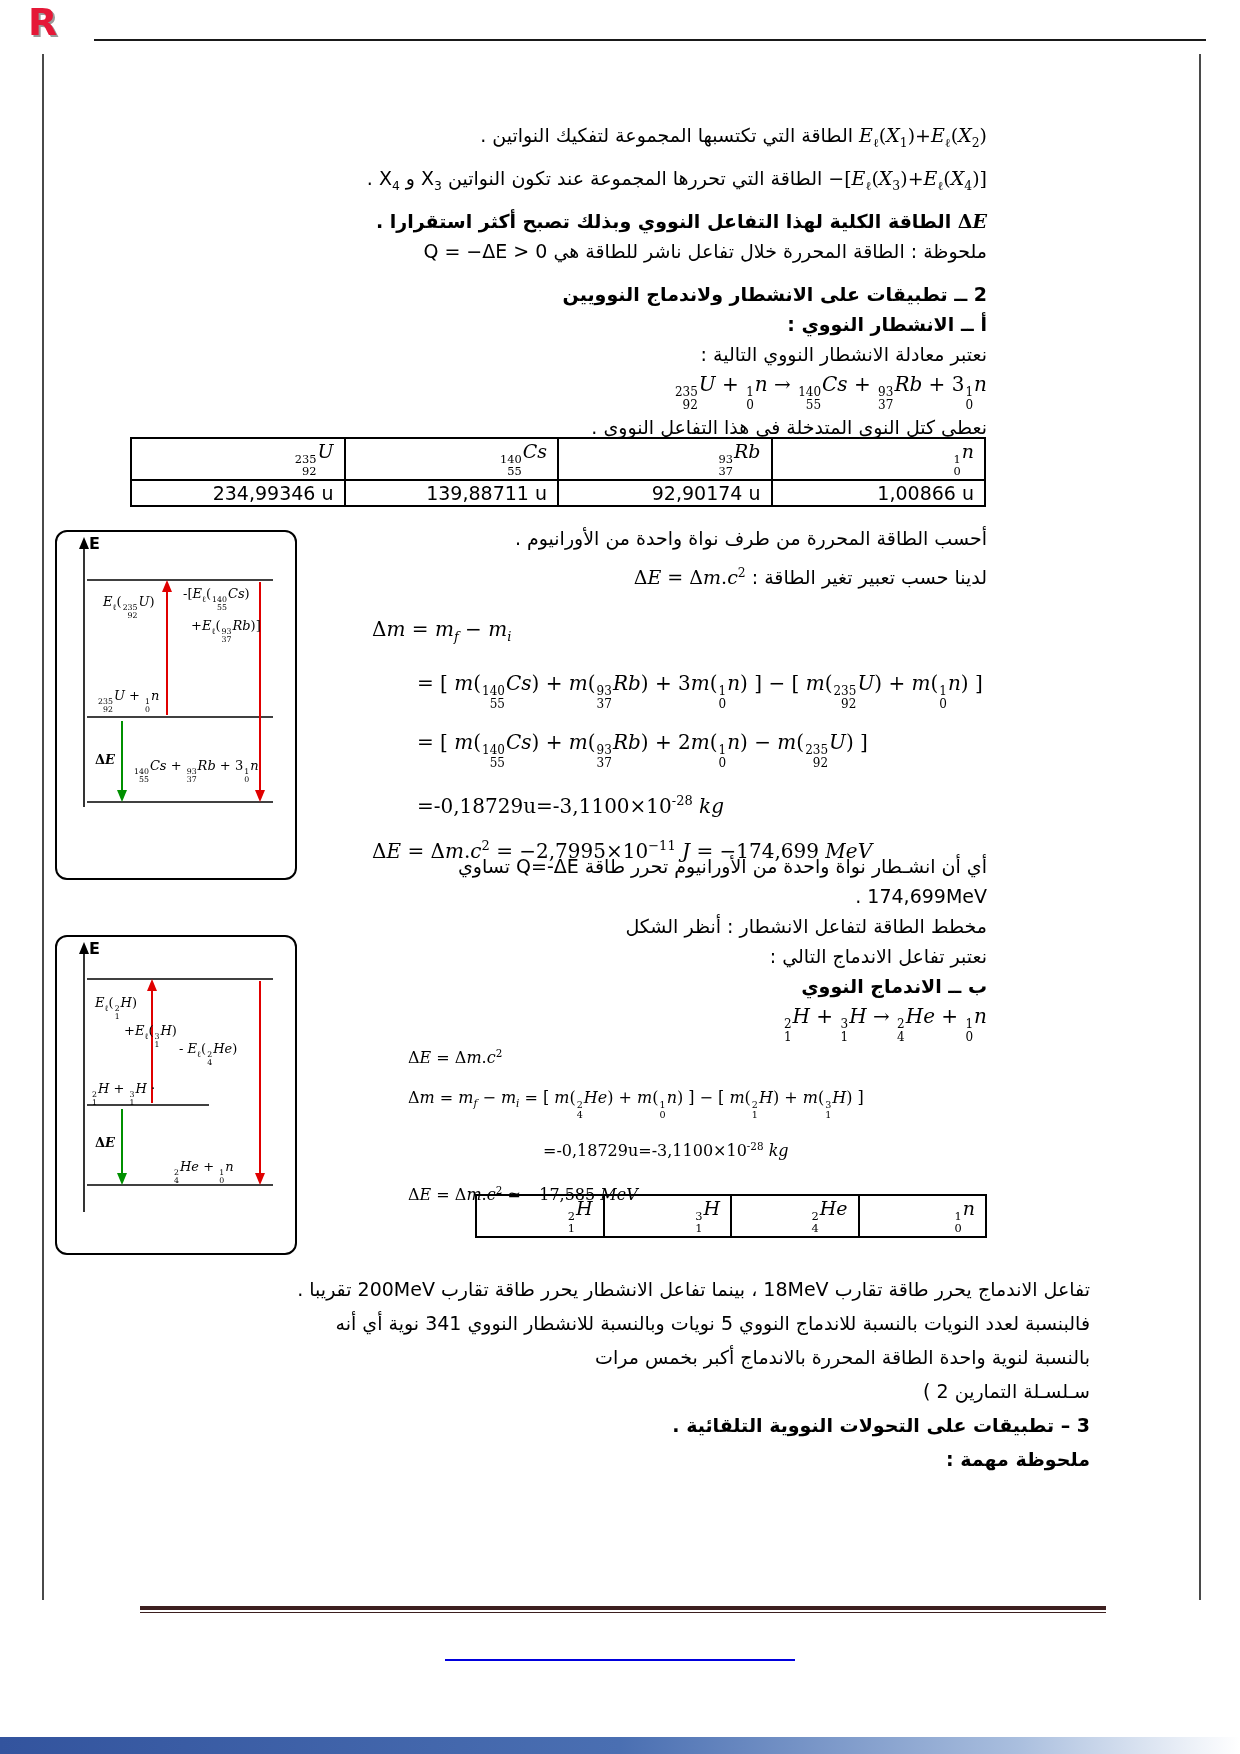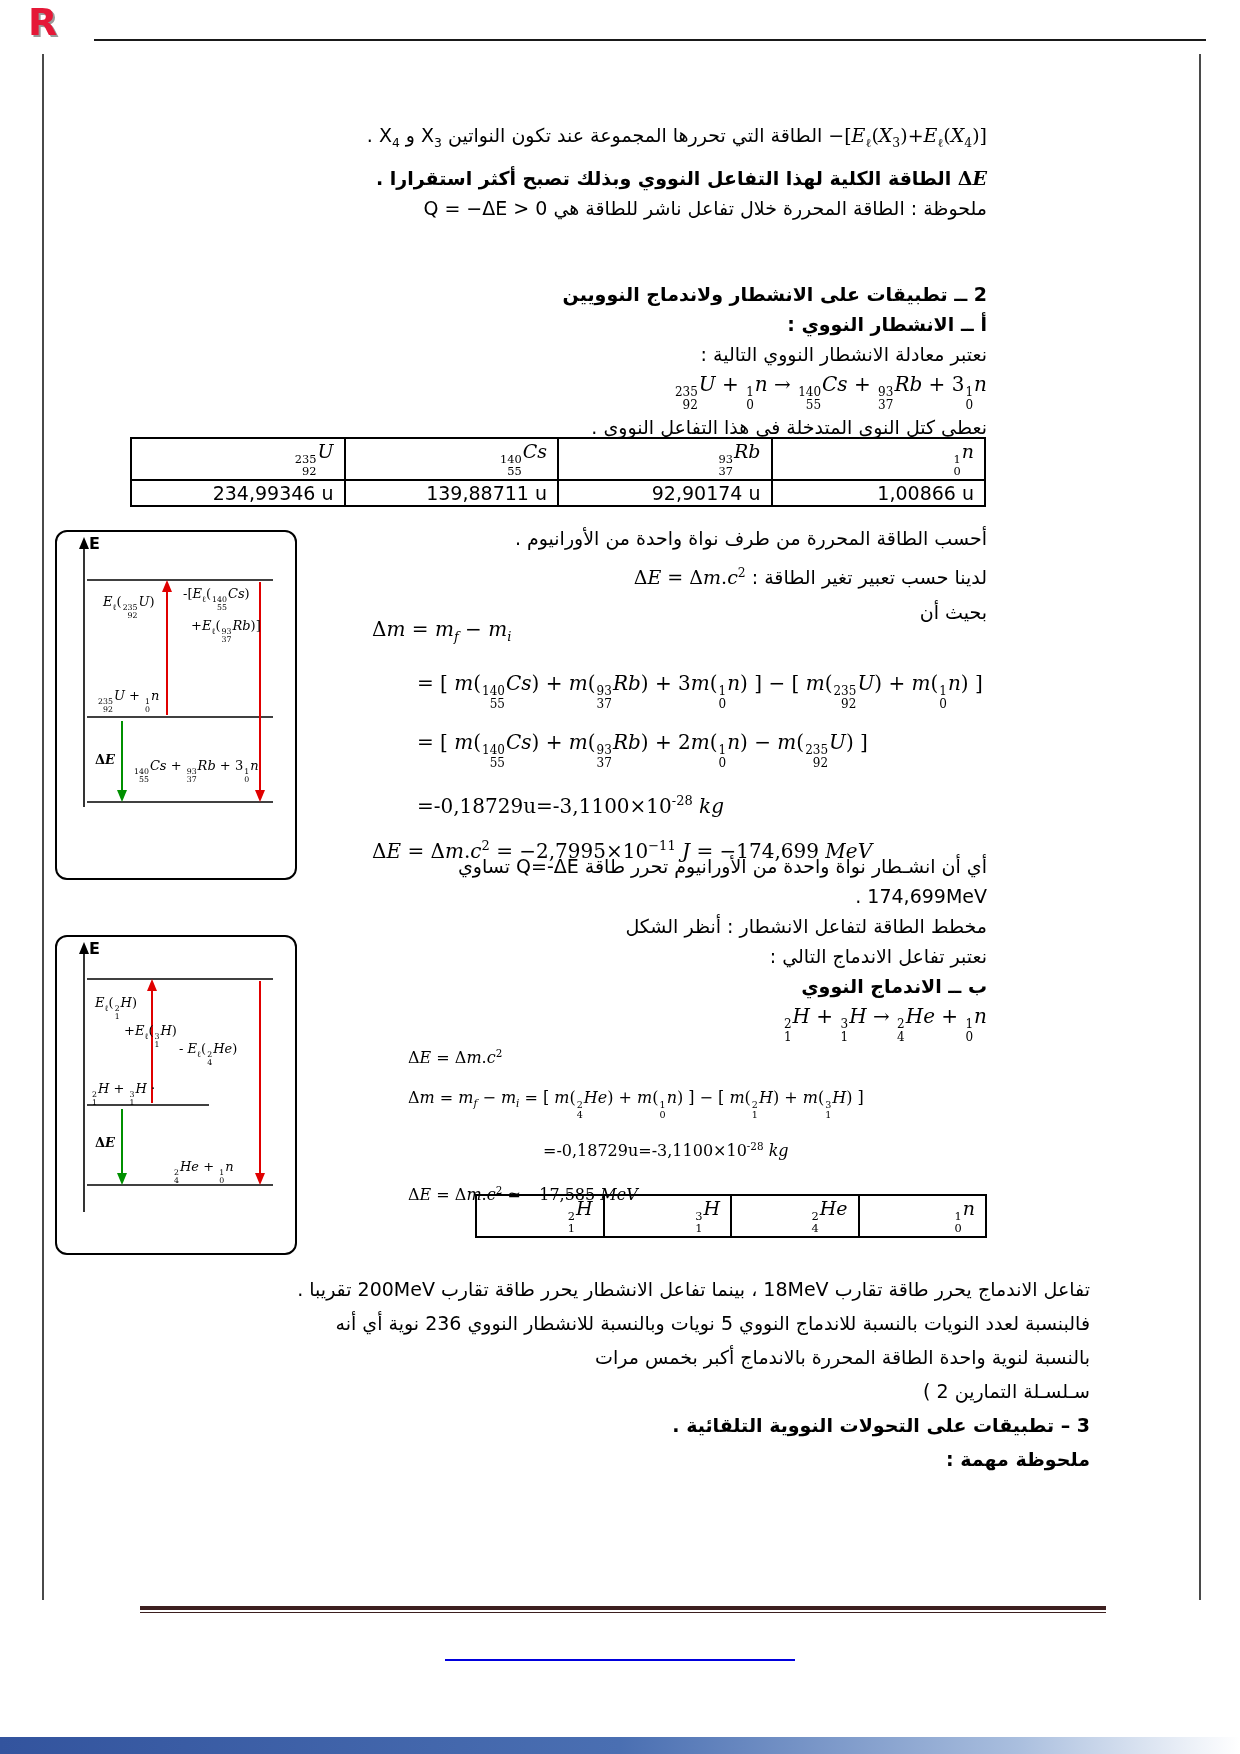--- a/index.html
+++ b/index.html
@@ -67,20 +67,24 @@
 <body>
 
 <div class="page">
 
   <div id="logo">R</div>
   <div id="top-rule"></div>
   <div id="frame-left"></div>
   <div id="frame-right"></div>
 
   <div id="intro" class="rtl">
+    <div class="line">
+      <span class="math ltr"><i>E</i><sub>ℓ</sub>(<i>X</i><sub>1</sub>)+<i>E</i><sub>ℓ</sub>(<i>X</i><sub>2</sub>)</span>
+      <span>الطاقة التي تكتسبها المجموعة لتفكيك النواتين .</span>
+    </div>
     <div class="line">
       <span class="math ltr">−[<i>E</i><sub>ℓ</sub>(<i>X</i><sub>3</sub>)+<i>E</i><sub>ℓ</sub>(<i>X</i><sub>4</sub>)]</span>
       <span>الطاقة التي تحررها المجموعة عند تكون النواتين X<sub>3</sub> و X<sub>4</sub> .</span>
     </div>
     <div class="line" style="margin-bottom:8px;font-weight:bold;">
       <span class="math ltr">Δ<i>E</i></span>
       <span>الطاقة الكلية لهذا التفاعل النووي وبذلك تصبح أكثر استقرارا .</span>
     </div>
     <div class="line">
       <span>ملحوظة : الطاقة المحررة خلال تفاعل ناشر للطاقة هي</span>
@@ -188,21 +192,20 @@
           <span>0</span>
         </span><i>n</i></div>
   </div>
 
   <div id="calc-text" class="rtl">
     <div class="line">أحسب الطاقة المحررة من طرف نواة واحدة من الأورانيوم .</div>
     <div class="line">
       <span>لدينا حسب تعبير تغير الطاقة :</span>
       <span class="math ltr">Δ<i>E</i> = Δ<i>m</i>.<i>c</i><sup>2</sup></span>
     </div>
-    <div class="line">بحيث أن</div>
   </div>
 
   <div id="mathblock1" class="math">
     <div class="mline" style="margin-bottom:20px;">Δ<i>m</i> = <i>m</i><sub><i>f</i></sub> − <i>m</i><sub><i>i</i></sub></div>
     <div class="mline indent">= [ <i>m</i>(<span class="nk">
           <span>140</span>
           <span>55</span>
         </span><i>Cs</i>) + <i>m</i>(<span class="nk">
           <span>93</span>
           <span>37</span>
@@ -337,21 +340,21 @@
         <td><span class="nk">
               <span>1</span>
               <span>0</span>
             </span><i>n</i></td>
       </tr>
     </tbody>
   </table>
 
   <div id="conclusion" class="rtl">
     <div class="line">تفاعل الاندماج يحرر طاقة تقارب <span class="ltr">18MeV</span> ، بينما تفاعل الانشطار يحرر طاقة تقارب <span class="ltr">200MeV</span> تقريبا .</div>
-    <div class="line">فالبنسبة لعدد النويات بالنسبة للاندماج النووي 5 نويات وبالنسبة للانشطار النووي 236 نوية أي أنه</div>
+    <div class="line">فالبنسبة لعدد النويات بالنسبة للاندماج النووي 5 نويات وبالنسبة للانشطار النووي 341 نوية أي أنه</div>
     <div class="line">بالنسبة لنوية واحدة الطاقة المحررة بالاندماج أكبر بخمس مرات</div>
     <div class="line indented">سـلسـلة التمارين 2 )</div>
     <div class="line bold">3 – تطبيقات على التحولات النووية التلقائية .</div>
     <div class="line bold">ملحوظة مهمة :</div>
   </div>
 
   <div id="footer-rule">
     <div class="thick"></div>
     <div class="thin"></div>
   </div>

